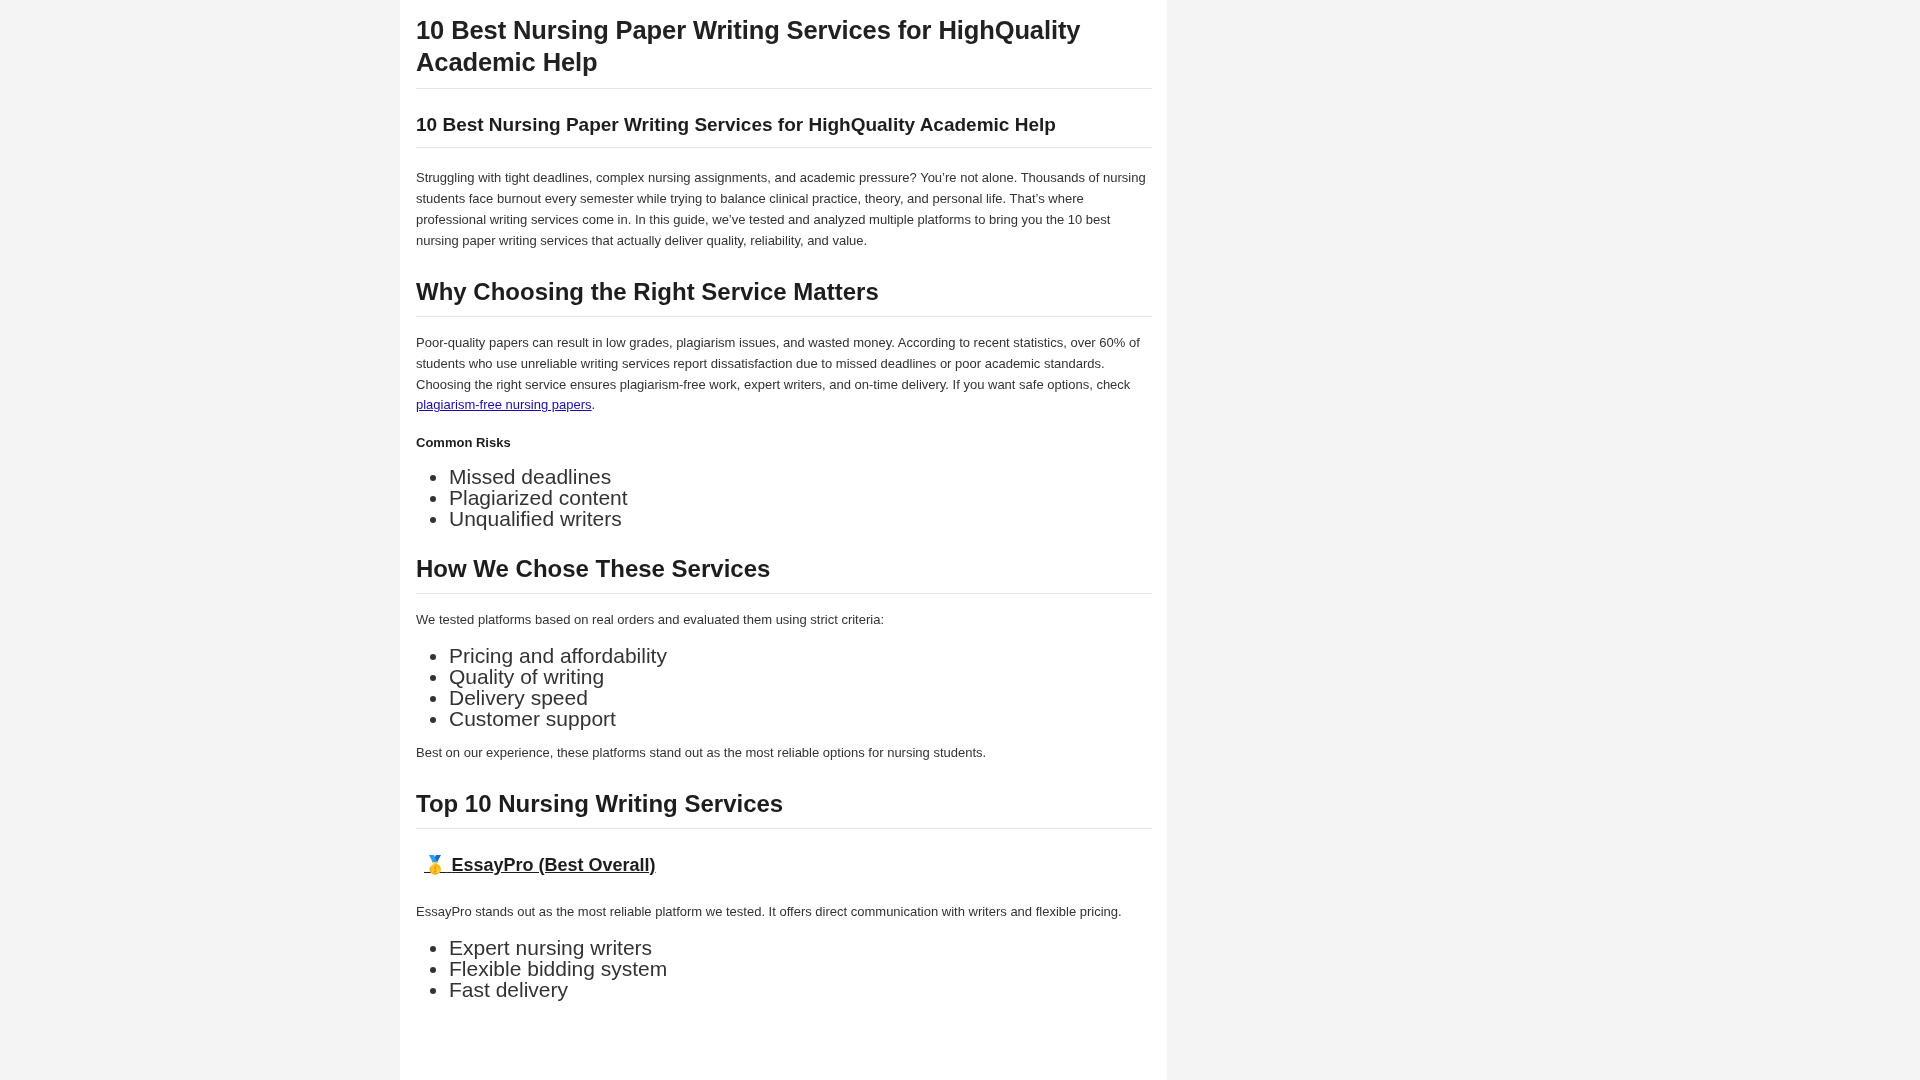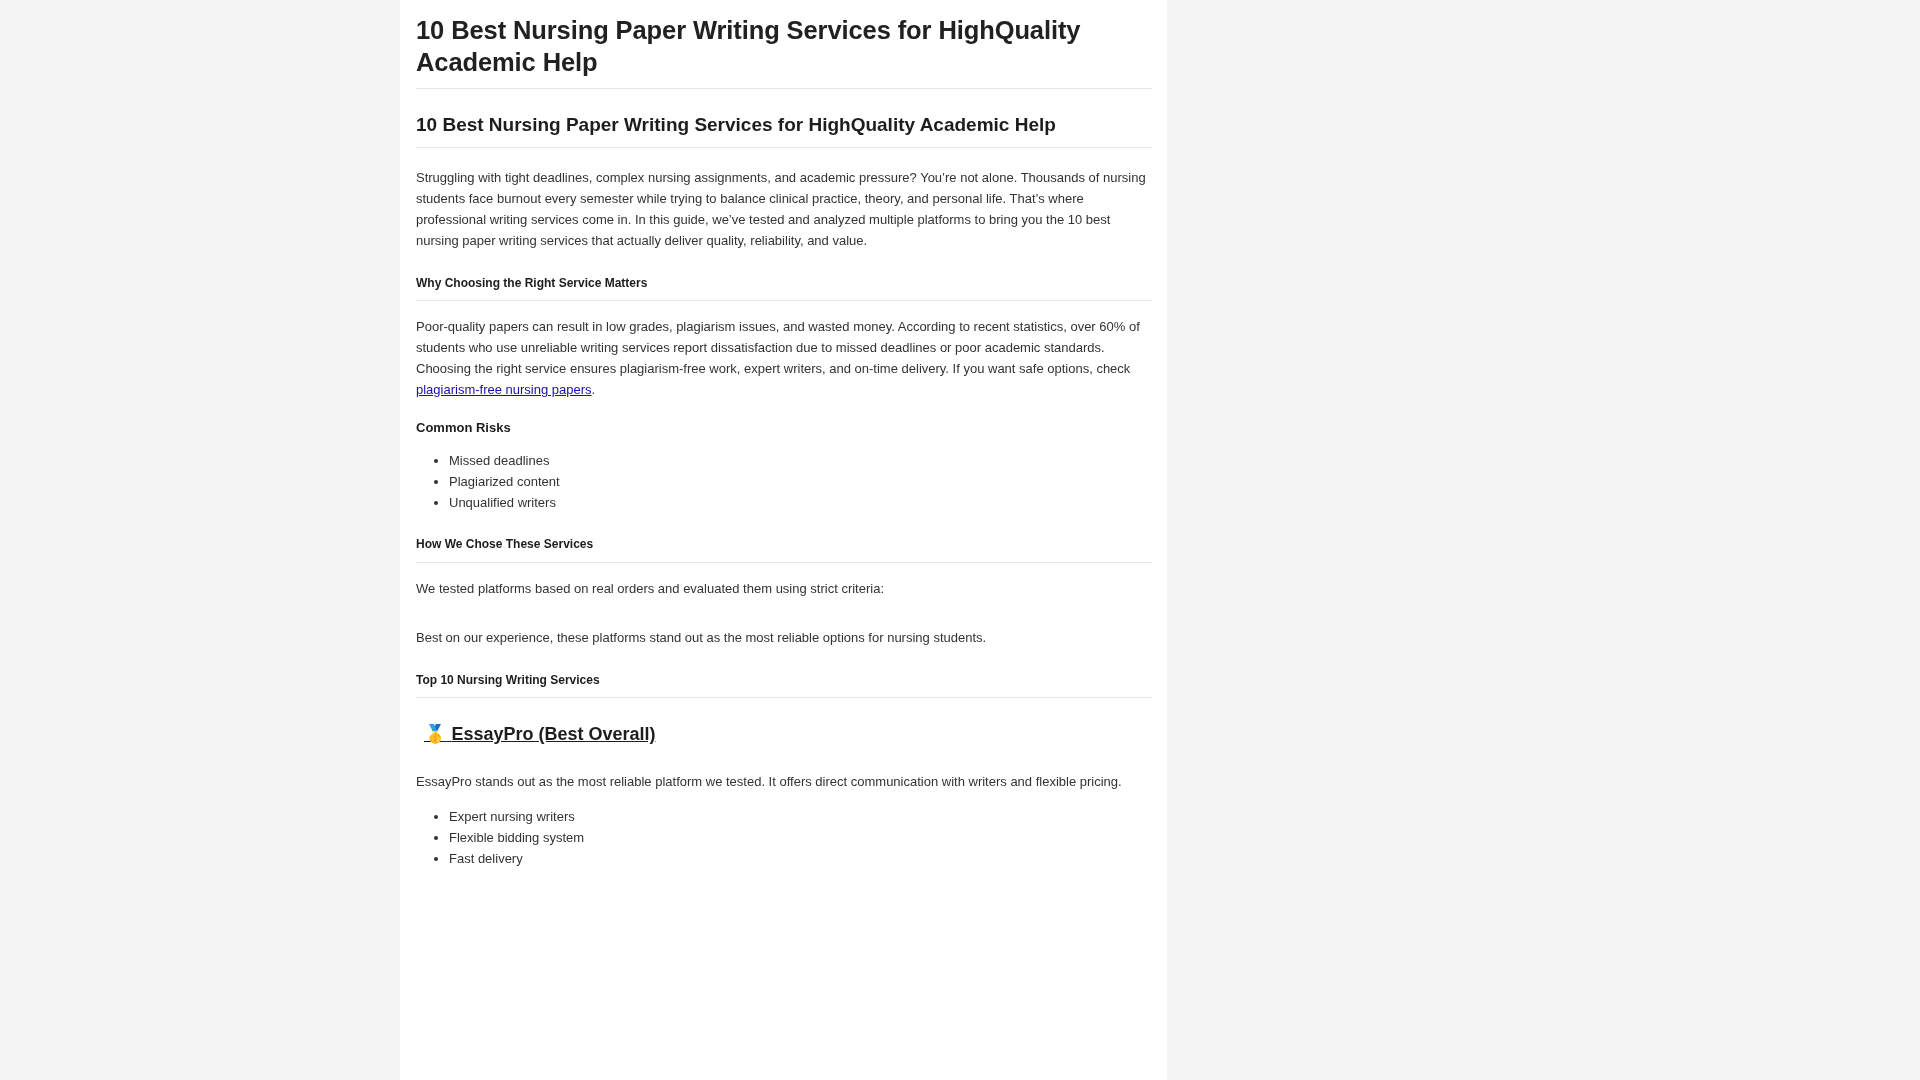--- a/index.html
+++ b/index.html
@@ -37,21 +37,21 @@
     padding: 0 0 10px 0;
     letter-spacing: -0.1px;
   }
   .rule {
     border: 0;
     border-top: 1px solid #e6e6e6;
     margin: 0;
     width: 736px;
   }
   .h2 {
-    font-size: 12px;
+    font-size: 24px;
     font-weight: bold;
     color: #1d1d1d;
     margin: 0;
     padding: 0 0 9px 0;
     line-height: 1.3;
   }
   .h2.sub-title {
     font-size: 19px;
   }
   .h3 {
@@ -78,21 +78,21 @@
     margin: 0;
     padding: 0;
     max-width: 740px;
   }
   ul.bullets {
     margin: 0;
     padding: 0 0 0 33px;
     list-style: disc;
   }
   ul.bullets li {
-    font-size: 13px;
+    font-size: 21px;
     line-height: 21px;
     color: #333333;
     margin: 0;
     padding: 0;
   }
   a.inline-link {
     color: #1a0dab;
     text-decoration: underline;
   }
   .sp-24 { height: 24px; }
@@ -145,20 +145,26 @@
 
     <h2 class="h2">How We Chose These Services</h2>
     <hr class="rule">
 
     <div class="sp-16"></div>
 
     <p class="body">We tested platforms based on real orders and evaluated them using strict criteria:</p>
 
     <div class="sp-14"></div>
 
+    <ul class="bullets">
+      <li>Pricing and affordability</li>
+      <li>Quality of writing</li>
+      <li>Delivery speed</li>
+      <li>Customer support</li>
+    </ul>
 
     <div class="sp-14"></div>
 
     <p class="body">Best on our experience, these platforms stand out as the most reliable options for nursing students.</p>
 
     <div class="sp-24"></div>
 
     <h2 class="h2">Top 10 Nursing Writing Services</h2>
     <hr class="rule">
 

